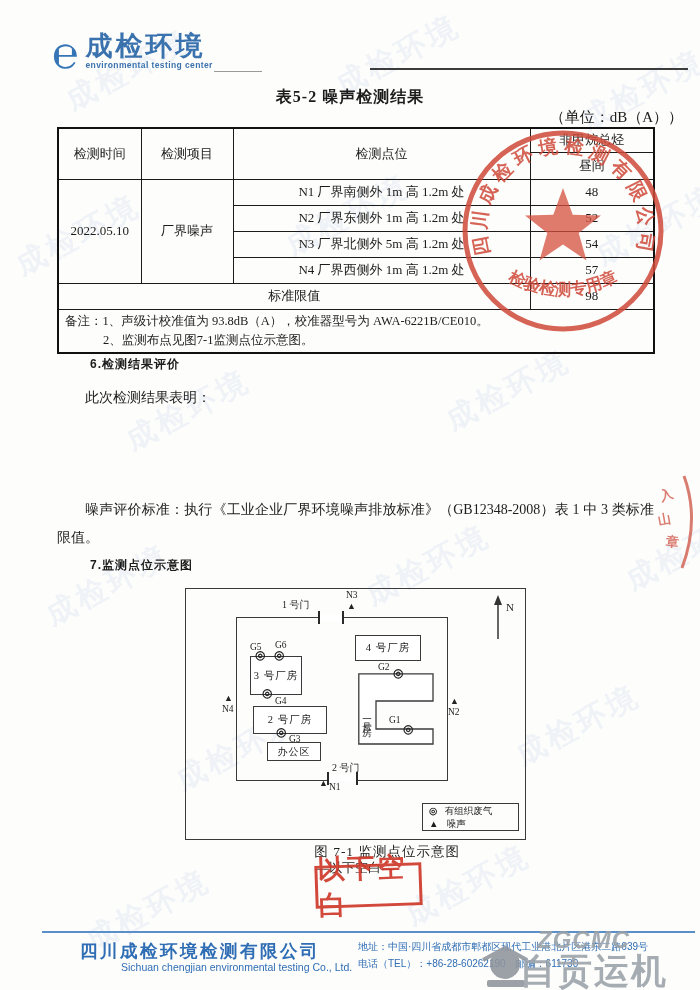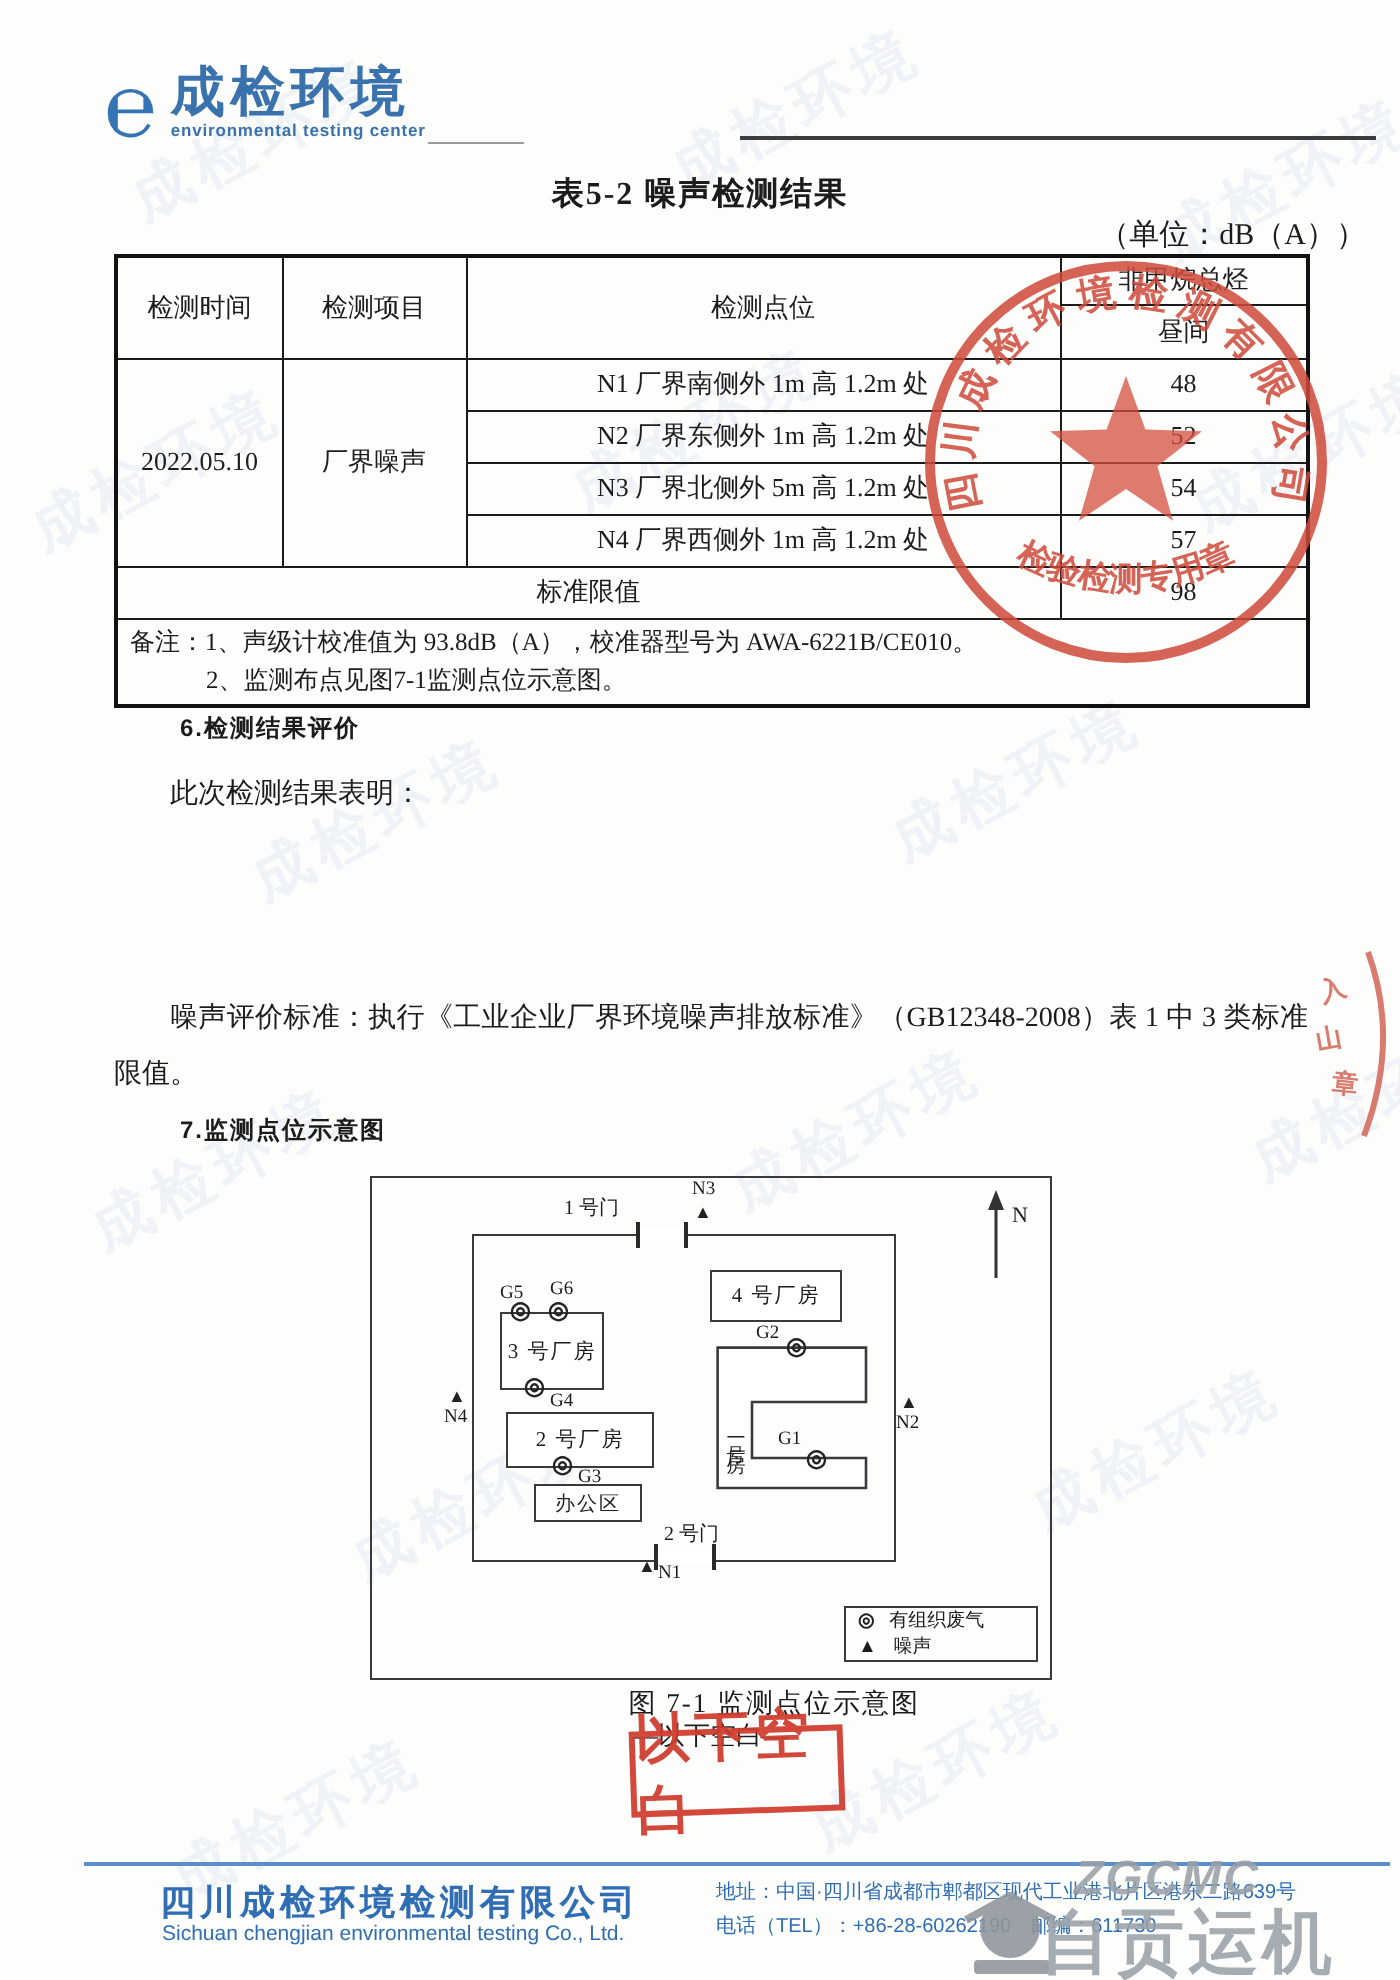--- a/index.html
+++ b/index.html
@@ -35,21 +35,21 @@
   #diag .tri{position:absolute;font-size:9px;line-height:9px;color:#222;}
   #diag .gm{position:absolute;font-size:12px;line-height:12px;color:#222;font-weight:bold;}
   .tick{position:absolute;width:1.6px;height:13px;background:#2a2a2a;}
   .gapwhite{position:absolute;background:#fff;}
   
   .redbox{border:3.5px solid #cf3a2b;color:#cf3a2b;display:flex;align-items:center;justify-content:center;
           font-weight:bold;font-size:27px;letter-spacing:3px;transform:rotate(-2deg);opacity:0.92;
           font-family:"Liberation Serif",serif;}
   
   .f-cn{font-size:17.5px;font-weight:bold;color:#2f6db4;letter-spacing:2.5px;}
-  .f-en{font-family:"Liberation Sans",sans-serif;font-size:10.5px;color:#2f6db4;}
+  .f-en{font-family:"Liberation Sans",sans-serif;font-size:10.5px;color:#2f6db4;margin-left:40px;}
   .f-sm{font-family:"Liberation Sans",sans-serif;font-size:10px;color:#2f6db4;line-height:16px;}
   .zg-en{font-family:"Liberation Sans",sans-serif;font-style:italic;font-weight:bold;
          font-size:24px;color:#9aa1a8;letter-spacing:1px;}
   .zg-cn{font-family:"Liberation Sans",sans-serif;font-weight:bold;font-size:35px;
          color:#9aa1a8;letter-spacing:2px;white-space:nowrap;}
 </style>
 </head>
 <body>
 
 <div id="page">

